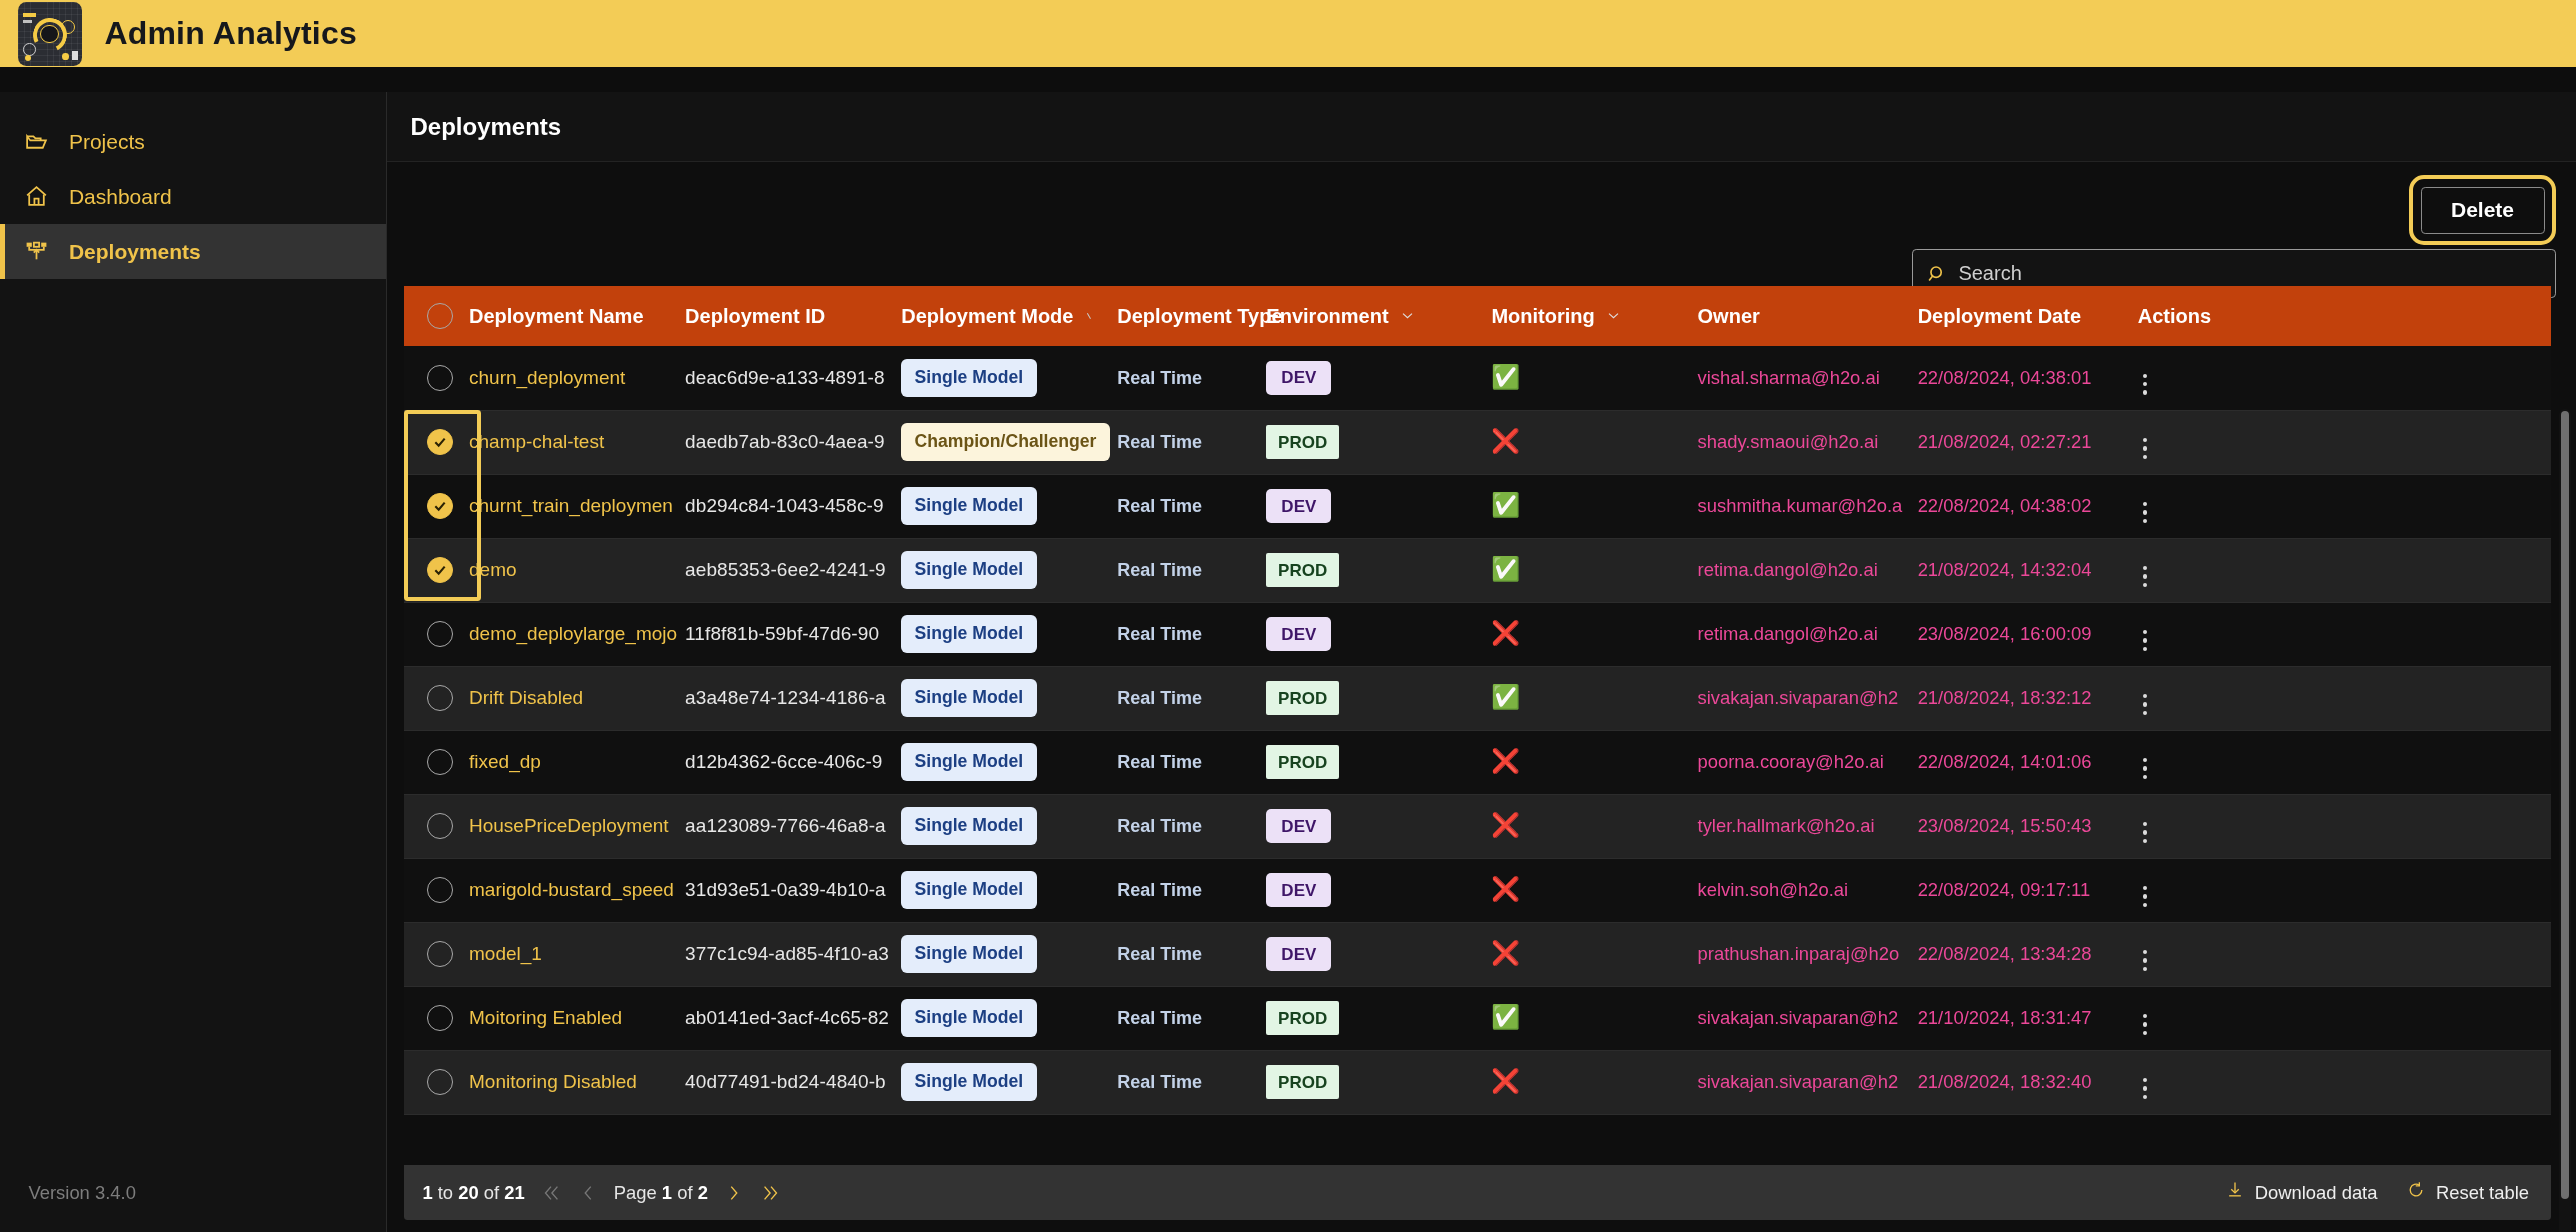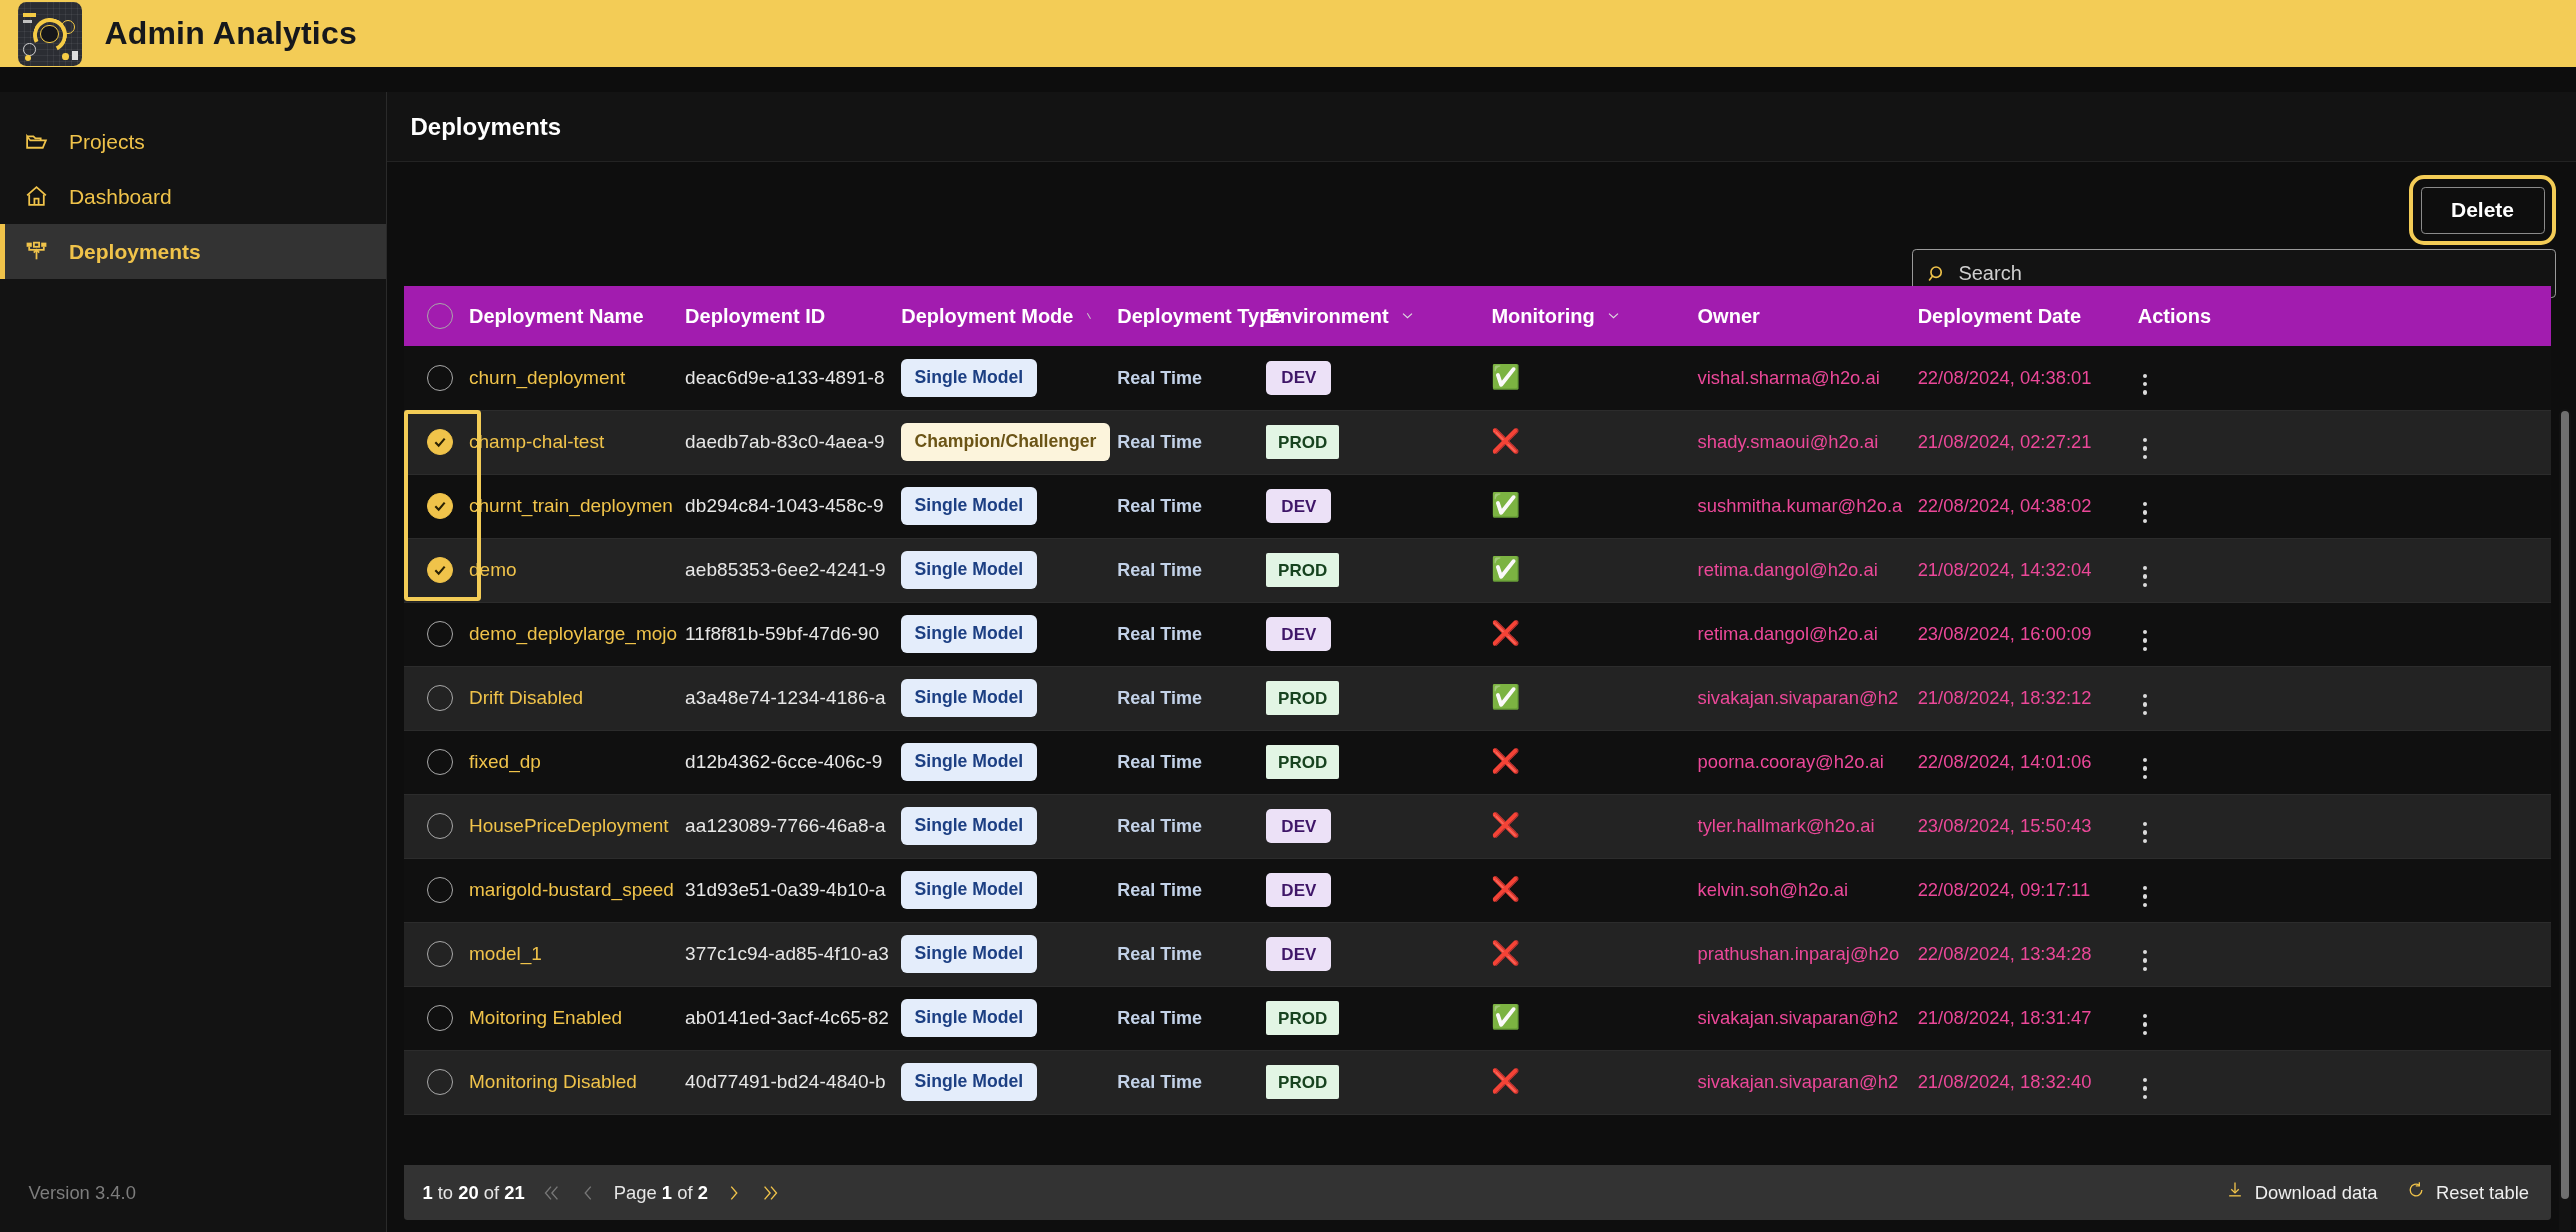--- a/index.html
+++ b/index.html
@@ -98,21 +98,21 @@
     flex: 1; background: transparent; border: none; outline: none;
     color: #e6e6e6; font-size: 20px; font-family: "Liberation Sans", sans-serif;
     height: 100%;
   }
   .search-input::placeholder { color: #cfcfcf; }
 
   
   .table-area { position: relative; margin: 0 17px; }
   .tbl { width: 2147px; border-collapse: collapse; table-layout: fixed; }
   .tbl thead th {
-    background: #a21caf; height: 60px;
+    background: #c2410c; height: 60px;
     color: #ffffff; font-size: 20px; font-weight: 700;
     text-align: center; padding: 0 0 0 5px; vertical-align: middle;
     white-space: nowrap;
   }
   .th-inner { display: flex; align-items: center; gap: 11.7px; }
   .tbl tbody td {
     height: 64px; font-size: 19px; color: #e3e3e3;
     padding: 0 0 0 5px; vertical-align: middle;
     white-space: nowrap; overflow: hidden;
     border-bottom: 0.8px solid #2c2c2c;
@@ -558,21 +558,21 @@
               <td>
                 <span class="chk"></span>
               </td>
               <td><span class="dname">Moitoring Enabled</span></td>
               <td><span class="did">ab0141ed-3acf-4c65-82</span></td>
               <td><span class="badge single">Single Model</span></td>
               <td><span class="rt">Real Time</span></td>
               <td><span class="badge prod">PROD</span></td>
               <td><span class="mon">✅</span></td>
               <td><span class="owner">sivakajan.sivaparan@h2</span></td>
-              <td><span class="date">21/08/2024, 18:31:47</span></td>
+              <td><span class="date">21/10/2024, 18:31:47</span></td>
               <td><span class="kebab">
                   <i></i>
                   <i></i>
                   <i></i>
                 </span></td>
             </tr>
             <tr class="even">
               <td>
                 <span class="chk"></span>
               </td>

